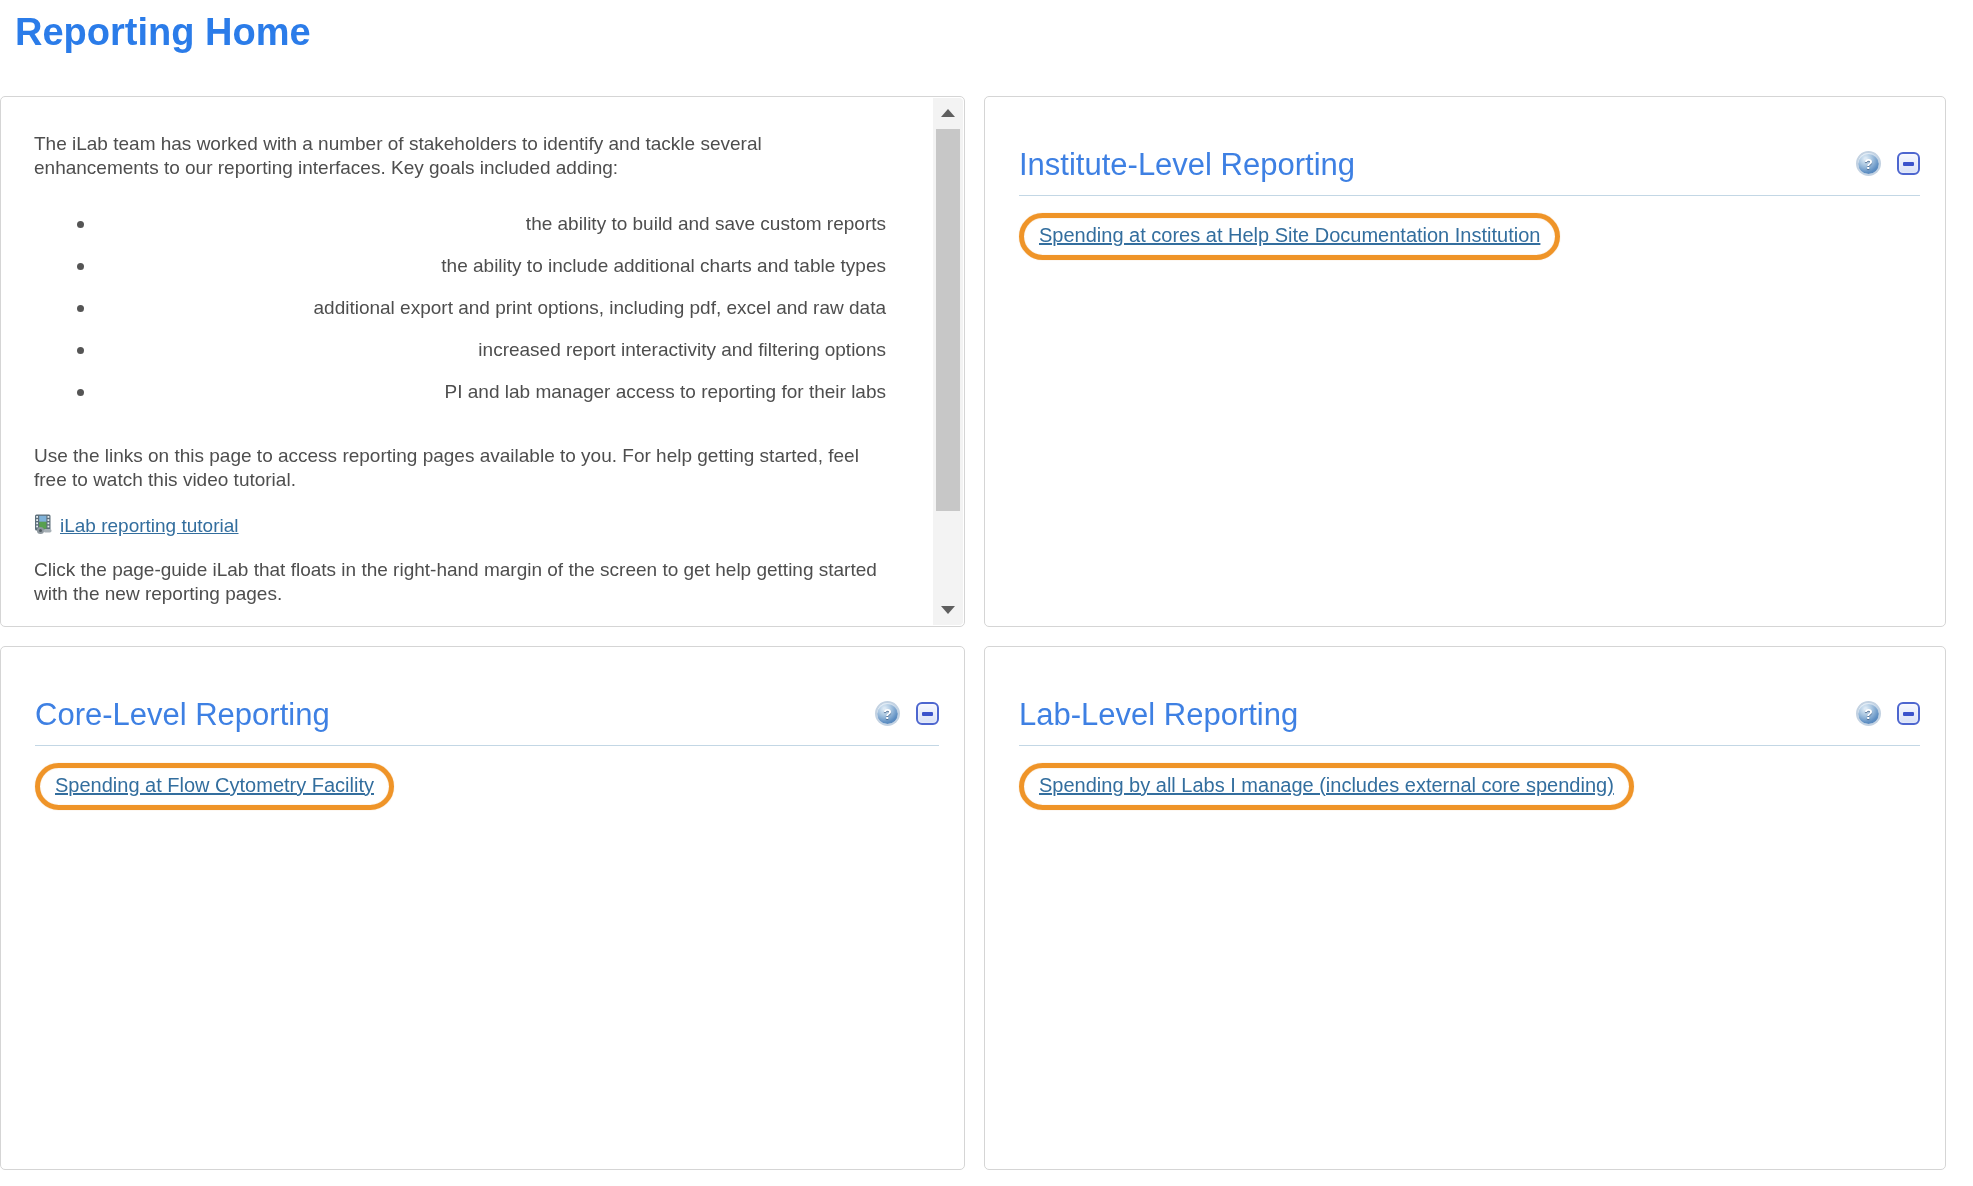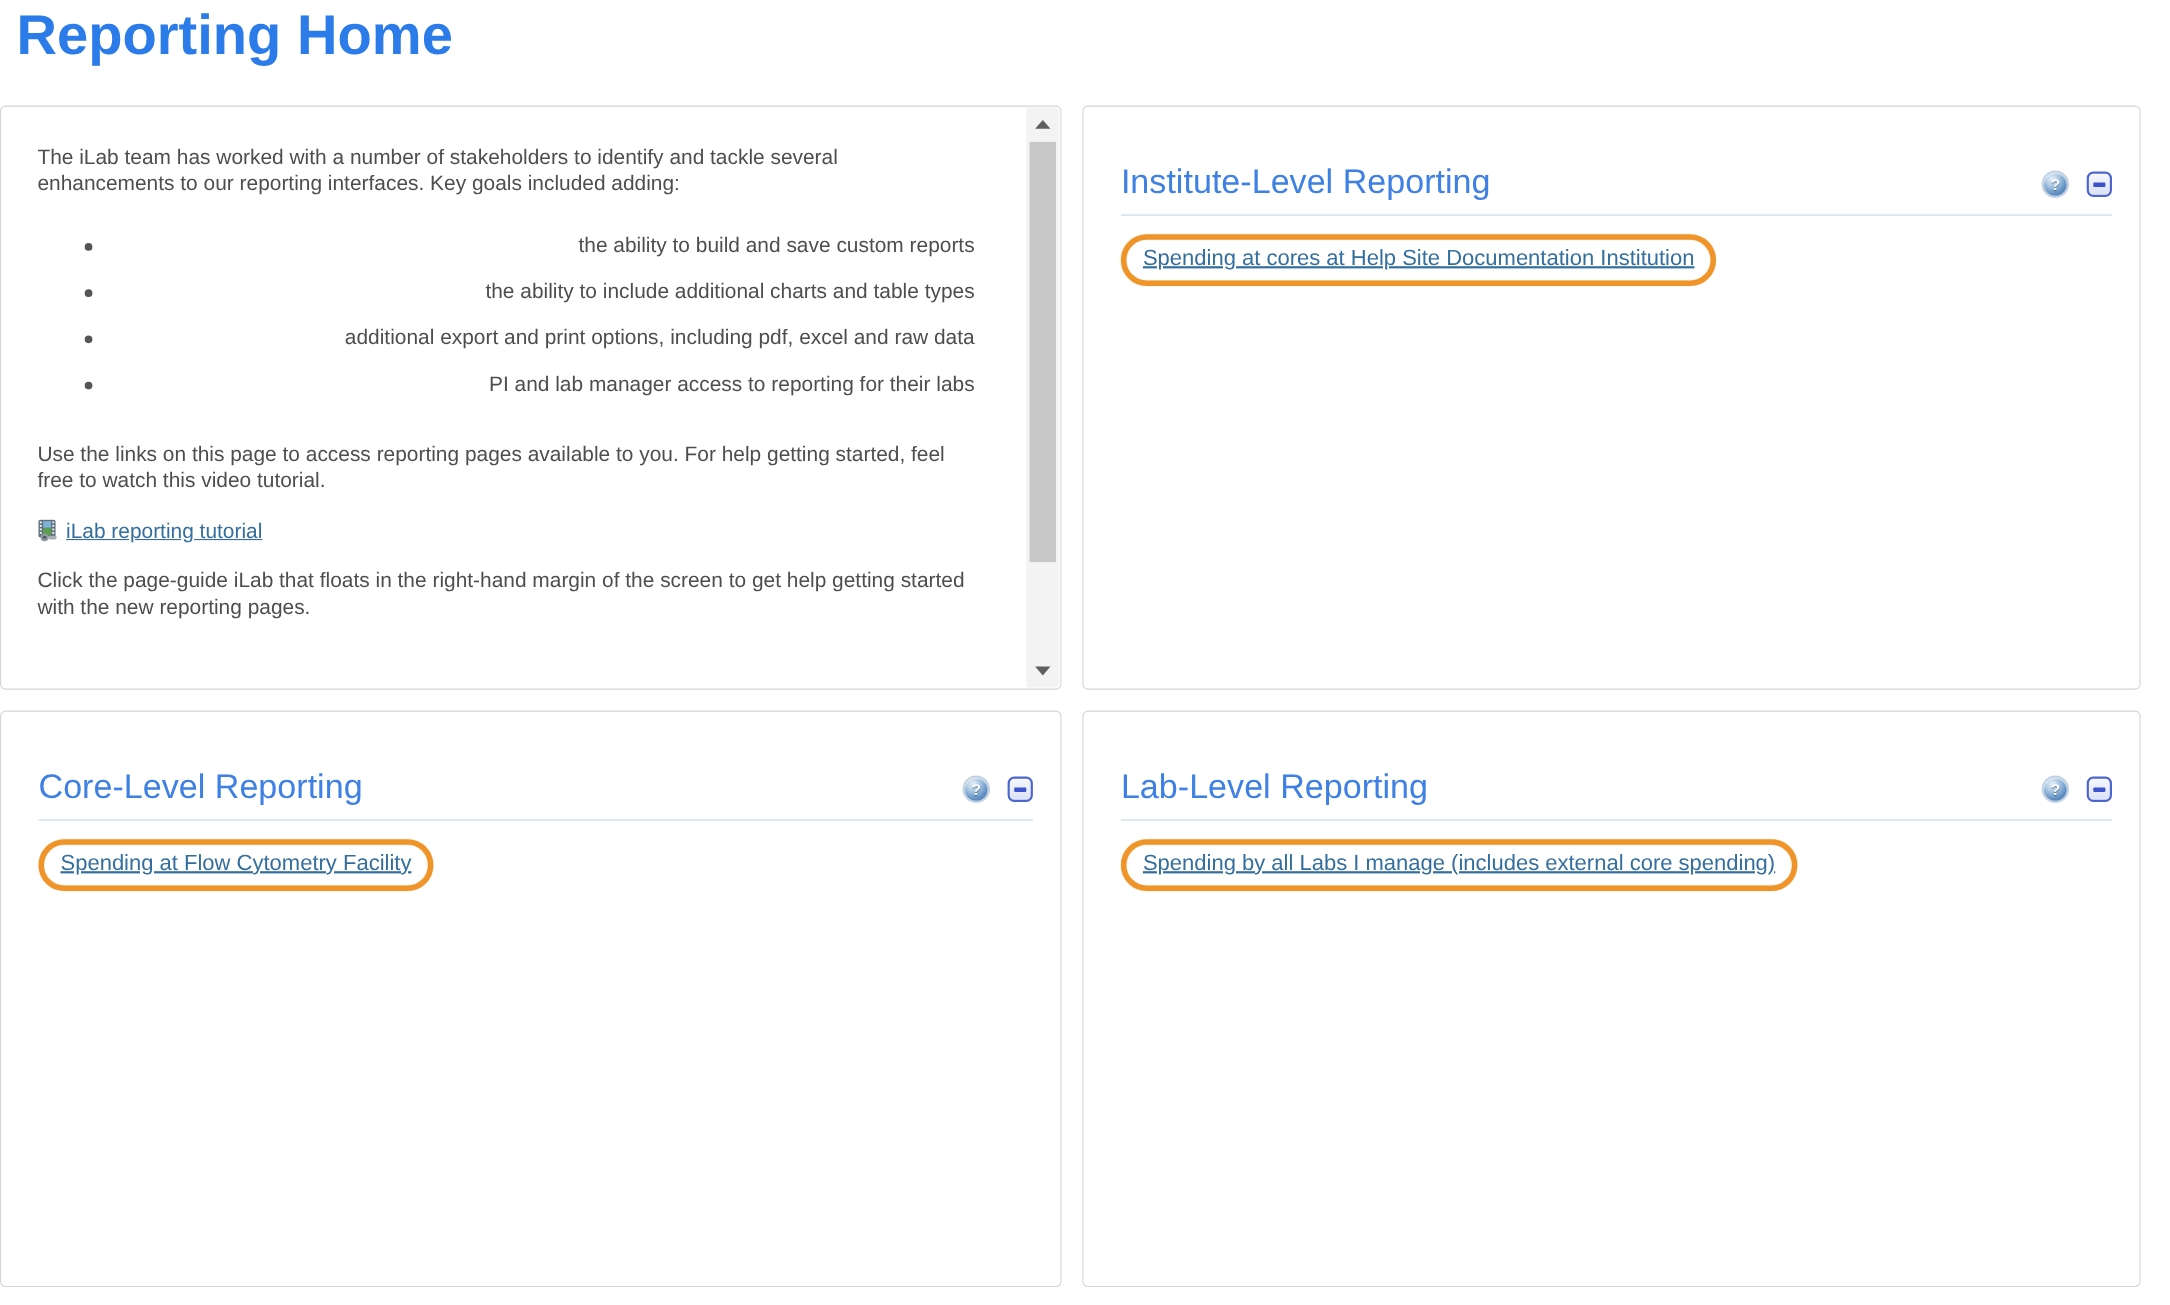--- a/index.html
+++ b/index.html
@@ -13,21 +13,21 @@
   }
   *{box-sizing:border-box;}
   html,body{margin:0;padding:0;}
   body{
     width:1973px;height:1186px;background:#ffffff;
     font-family:"Liberation Sans", sans-serif;
     color:var(--body-text);
   }
   h1.page-title{
     margin:10px 0 42px 15px;
-    font-size:51px;line-height:44px;font-weight:bold;
+    font-size:38px;line-height:44px;font-weight:bold;
     color:var(--title-blue);
   }
   .grid{
     display:grid;
     grid-template-columns:965px 962px;
     grid-template-rows:531px 524px;
     gap:19px;
   }
   .panel{
     position:relative;
@@ -60,21 +60,21 @@
   }
   .sb-btn{position:absolute;left:0;width:30px;height:30px;display:flex;align-items:center;justify-content:center;}
   .sb-btn.up{top:0;}
   .sb-btn.down{bottom:0;}
   .tri-up{width:0;height:0;border-left:7px solid transparent;border-right:7px solid transparent;border-bottom:8px solid #5f5f5f;}
   .tri-down{width:0;height:0;border-left:7px solid transparent;border-right:7px solid transparent;border-top:8px solid #5f5f5f;}
   .sb-thumb{position:absolute;left:3px;top:31px;width:24px;height:382px;background:#c7c7c7;}
   
   .section-panel{padding:50px 25px 0 34px;}
   .panel-head{
-    display:flex;align-items:center;
+    display:flex;align-items:flex-start;
     border-bottom:1px solid var(--header-rule);
     padding-bottom:12px;
   }
   .panel-head h2{
     margin:0;font-size:31px;line-height:36px;font-weight:400;
     color:var(--heading-blue);
   }
   .head-icons{margin-left:auto;display:flex;align-items:center;gap:18px;padding-top:5px;}
   .help-icon{
     width:21px;height:21px;border-radius:50%;flex:none;
@@ -112,20 +112,21 @@
 <h1 class="page-title">Reporting Home</h1>
 
 <div class="grid">
 
   <div class="panel intro-panel">
     <p class="p1">The iLab team has worked with a number of stakeholders to identify and tackle several enhancements to our reporting interfaces. Key goals included adding:</p>
     <ul class="goals-list">
       <li>the ability to build and save custom reports</li>
       <li>the ability to include additional charts and table types</li>
       <li>additional export and print options, including pdf, excel and raw data</li>
+      <li>increased report interactivity and filtering options</li>
       <li>PI and lab manager access to reporting for their labs</li>
     </ul>
     <p class="p2">Use the links on this page to access reporting pages available to you. For help getting started, feel free to watch this video tutorial.</p>
     <div class="tutorial-row">
       <a href="#">
         <span class="video-icon">
           <svg width="21" height="21" viewBox="0 0 21 21" aria-hidden="true">
             <rect x="1" y="0.5" width="15.5" height="16" rx="1.5" fill="#5d6f7b"></rect>
             <rect x="2.2" y="2" width="1.8" height="1.8" fill="#e8eef2"></rect>
             <rect x="2.2" y="5.2" width="1.8" height="1.8" fill="#e8eef2"></rect>

